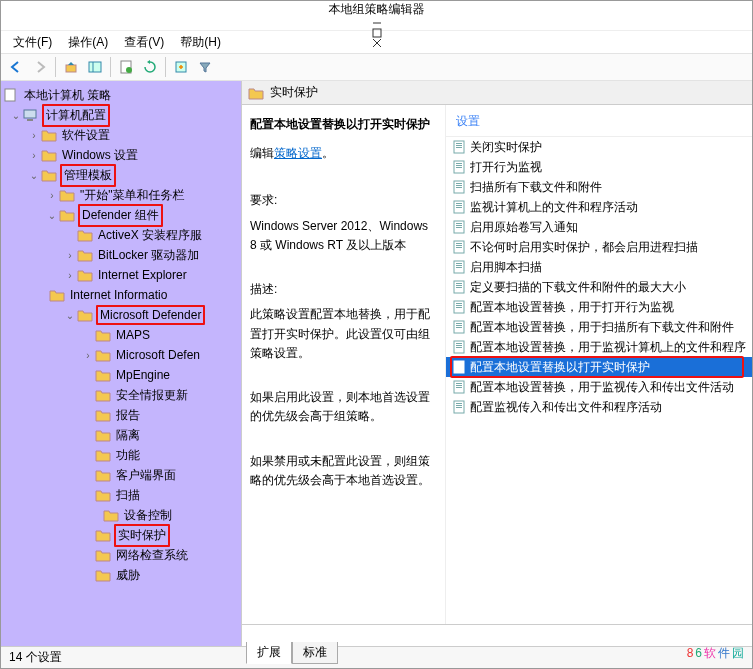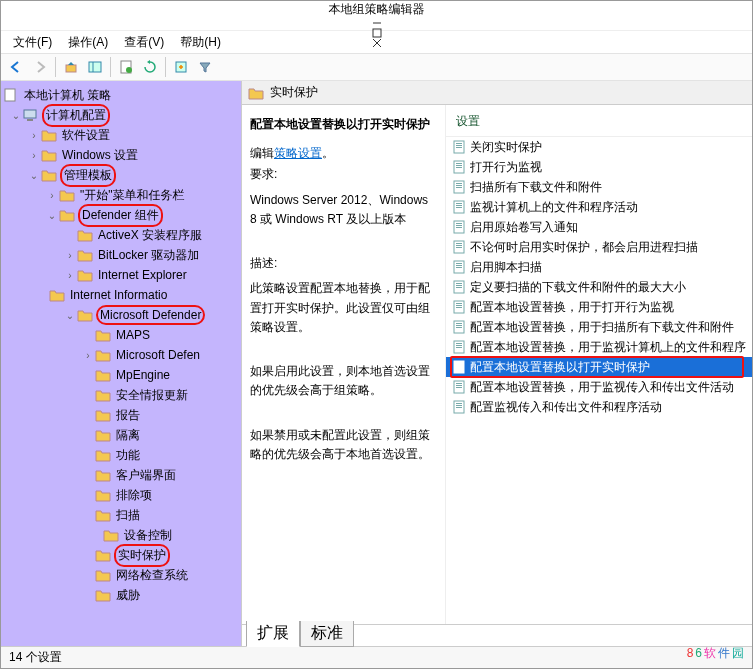--- a/index.html
+++ b/index.html
@@ -12,38 +12,38 @@
 .menubar .mitem { padding:2px 6px; }
 .toolbar { height:28px; display:flex; align-items:center; padding:0 4px; gap:2px; border-top:1px solid #e3e3e3; border-bottom:1px solid #e3e3e3; background:#fafafa; }
 .toolbar .tbtn { width:22px; height:22px; display:flex; align-items:center; justify-content:center; border:1px solid transparent; border-radius:2px; }
 .toolbar .sep { width:1px; height:20px; background:#ccc; margin:0 2px; }
 .client { display:flex; height:calc(100% - 30px - 22px - 28px - 22px); }
 .tree-pane { width:262px; border-right:1px solid #ccc; overflow:hidden; background:#c4b5fd; padding:4px 0; }
 .row { display:flex; align-items:center; height:20px; white-space:nowrap; }
 .exp { width:14px; text-align:center; color:#666; font-size:10px; cursor:pointer; }
 .folder-icon { width:16px; height:14px; margin-right:3px; display:inline-block; }
 .row .lbl { padding:1px 2px; }
-.hl { border:2px solid #e11; border-radius:10px; padding:0 1px; }
+.hl { border:2px solid #e11; border-radius:1px; padding:0 1px; }
 .right-pane { flex:1; display:flex; flex-direction:column; }
 .rh { height:24px; background:#f0f0f0; border-bottom:1px solid #ccc; display:flex; align-items:center; padding:0 6px; gap:6px; }
 .rbody { flex:1; display:flex; overflow:hidden; }
 .rleft { width:204px; padding:10px 8px; border-right:1px solid #eee; overflow:hidden; line-height:1.6; }
 .rtitle { font-weight:bold; margin-bottom:10px; }
 .rlink { color:#0066cc; text-decoration:underline; cursor:pointer; }
-.rdesc { margin-top:2px; }
+.rdesc { margin-top:28px; }
 .rdesc p { margin-bottom:6px; }
 .rlist { flex:1; overflow:hidden; padding-top:4px; }
-.colh { color:#14532d; padding:4px 10px 6px; border-bottom:1px solid #eee; }
+.colh { color:#3b82f6; padding:4px 10px 6px; border-bottom:1px solid #eee; }
 .item { display:flex; align-items:center; height:20px; padding:0 6px; gap:4px; white-space:nowrap; overflow:hidden; }
 .item.sel { background:#1a6fd8; color:#fff; }
 .item.sel .doc-icon rect { stroke:#fff; }
 .selwrap { position:relative; }
 .selbox { position:absolute; left:4px; right:8px; top:-1px; bottom:-1px; border:2px solid #e11; border-radius:2px; pointer-events:none; }
 .tabs { height:22px; border-top:1px solid #ccc; display:flex; align-items:flex-end; padding:0 4px; gap:0; }
-.tab { padding:2px 10px; border:1px solid #aaa; border-top:none; border-bottom:1px solid #fff; background:#fff; position:relative; top:1px; font-size:16px; }
+.tab { padding:2px 10px; border:1px solid #aaa; border-top:none; border-bottom:1px solid #fff; background:#fff; position:relative; top:18px; font-size:12px; }
 .tab.inactive { background:#f4f4f4; border-bottom:1px solid #aaa; }
 .statusbar { height:22px; border-top:1px solid #ccc; display:flex; align-items:center; padding:0 8px; background:#f7f7f7; }
 .watermark { position:absolute; right:6px; bottom:4px; font-size:28px; font-weight:normal; letter-spacing:2px; pointer-events:none; font-family:"KaiTi","SimSun",serif; }
 .watermark span:nth-child(1){color:#e33;} .watermark span:nth-child(2){color:#2a7;} .watermark span:nth-child(3){color:#e3a;} .watermark span:nth-child(4){color:#37c;} .watermark span:nth-child(5){color:#1a9;} .watermark span:nth-child(6){color:#c4a;}
 </style>
 </head>
 <body>
 
 <div class="titlebar">
   <svg class="app-icon" viewBox="0 0 16 16">
@@ -263,27 +263,20 @@
           <path d="M1 3h5l1 2h8v8H1z" fill="#f4c850" stroke="#b88"></path>
         </svg>
         <span class="lbl">功能</span>
       </div>
     <div class="row" style="padding-left:80px">
         <span class="exp"> </span>
         <svg class="folder-icon">
           <path d="M1 3h5l1 2h8v8H1z" fill="#f4c850" stroke="#b88"></path>
         </svg>
         <span class="lbl">客户端界面</span>
-      </div>
-    <div class="row" style="padding-left:80px">
-        <span class="exp"> </span>
-        <svg class="folder-icon">
-          <path d="M1 3h5l1 2h8v8H1z" fill="#f4c850" stroke="#b88"></path>
-        </svg>
-        <span class="lbl">排除项</span>
       </div>
     <div class="row" style="padding-left:80px">
         <span class="exp"> </span>
         <svg class="folder-icon">
           <path d="M1 3h5l1 2h8v8H1z" fill="#f4c850" stroke="#b88"></path>
         </svg>
         <span class="lbl">扫描</span>
       </div>
     <div class="row" style="padding-left:88px">
         <span class="exp"> </span>

